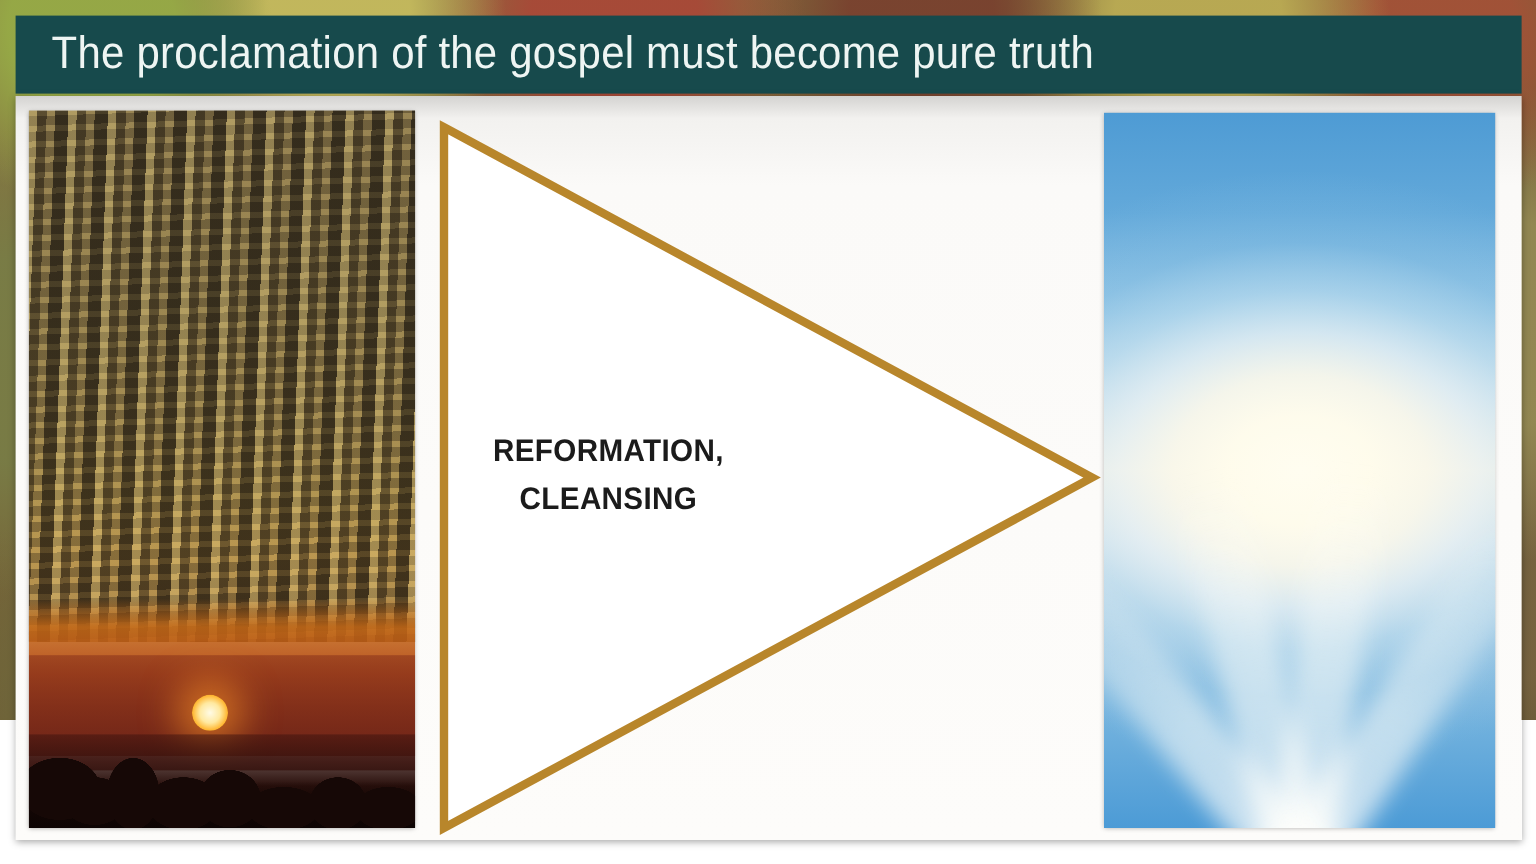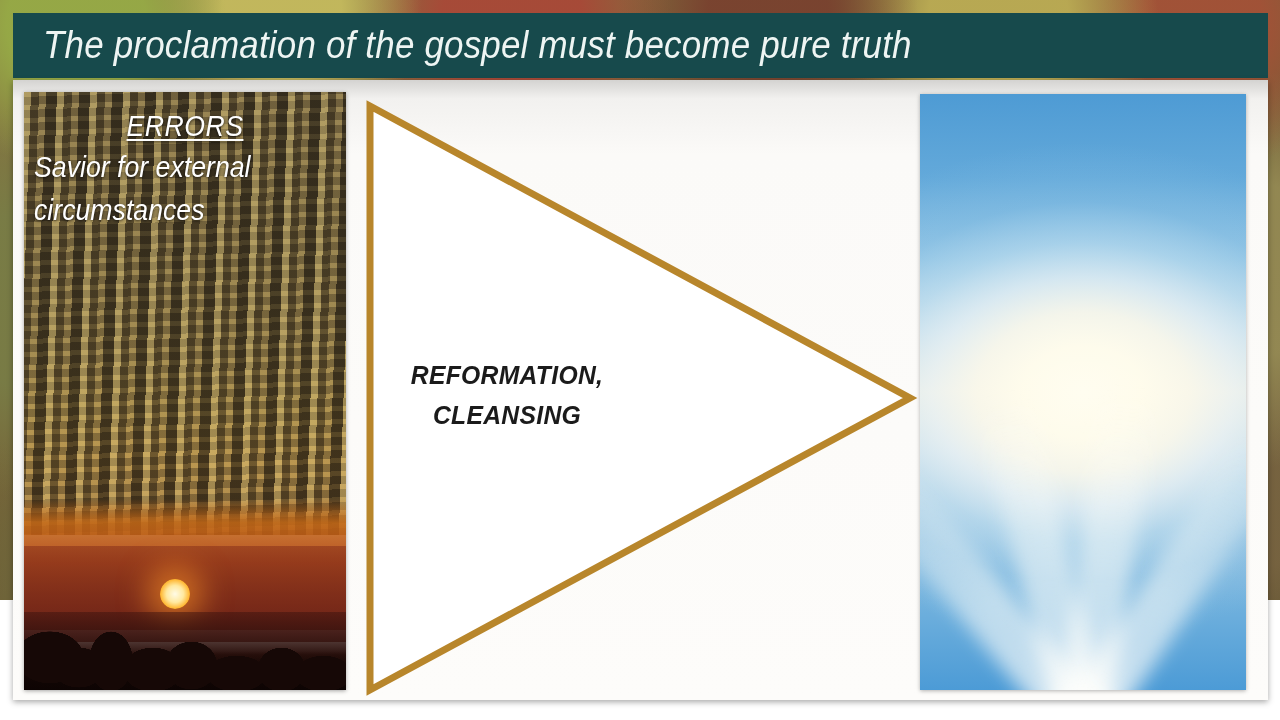--- a/index.html
+++ b/index.html
@@ -25,21 +25,20 @@
       radial-gradient(circle at 94% 4%, rgba(165,80,55,0.9) 0 60px, rgba(165,80,55,0) 150px),
       radial-gradient(circle at 3% 50%, rgba(120,125,70,0.9) 0 90px, rgba(120,125,70,0) 200px),
       radial-gradient(circle at 97% 45%, rgba(150,140,85,0.9) 0 90px, rgba(150,140,85,0) 200px),
       radial-gradient(circle at 97% 80%, rgba(120,100,65,0.9) 0 90px, rgba(120,100,65,0) 200px),
       radial-gradient(circle at 10% 97%, rgba(110,105,60,0.95) 0 80px, rgba(110,105,60,0) 190px),
       radial-gradient(circle at 35% 98%, rgba(175,140,80,0.9) 0 80px, rgba(175,140,80,0) 190px),
       radial-gradient(circle at 62% 99%, rgba(145,115,70,0.9) 0 80px, rgba(145,115,70,0) 190px),
       radial-gradient(circle at 85% 98%, rgba(120,100,60,0.9) 0 80px, rgba(120,100,60,0) 190px),
       linear-gradient(160deg, #8a7a44 0%, #7d6b3c 30%, #6e5b34 60%, #5f5230 100%);
     filter: none;
-    font-style: italic;
   }
 
   
   #title-bar {
     position: absolute;
     left: 13px;
     top: 13px;
     width: 1255px;
     height: 65px;
     background: #174a4c;
@@ -253,24 +252,20 @@
 
   <div id="slide-body"></div>
 
   <div id="left-photo">
     <div class="sky-clouds"></div>
     <div class="sky-lower"></div>
     <div class="haze-band"></div>
     <div class="sun-disc"></div>
     <div class="ground-dark"></div>
     <div class="tree-line"></div>
-    <div id="left-photo-caption">
-      <span id="errors-heading">ERRORS</span>
-      <span id="errors-body">Savior for external circumstances</span>
-    </div>
   </div>
 
   <div id="arrow-shape">
     <svg width="560" height="600" viewBox="0 0 560 600" xmlns="http://www.w3.org/2000/svg">
       <polygon points="10,10 550,302 10,594" fill="#ffffff" stroke="#b8862b" stroke-width="7" stroke-linejoin="miter"></polygon>
     </svg>
   </div>
   <div id="arrow-label">REFORMATION,
 CLEANSING</div>
 

